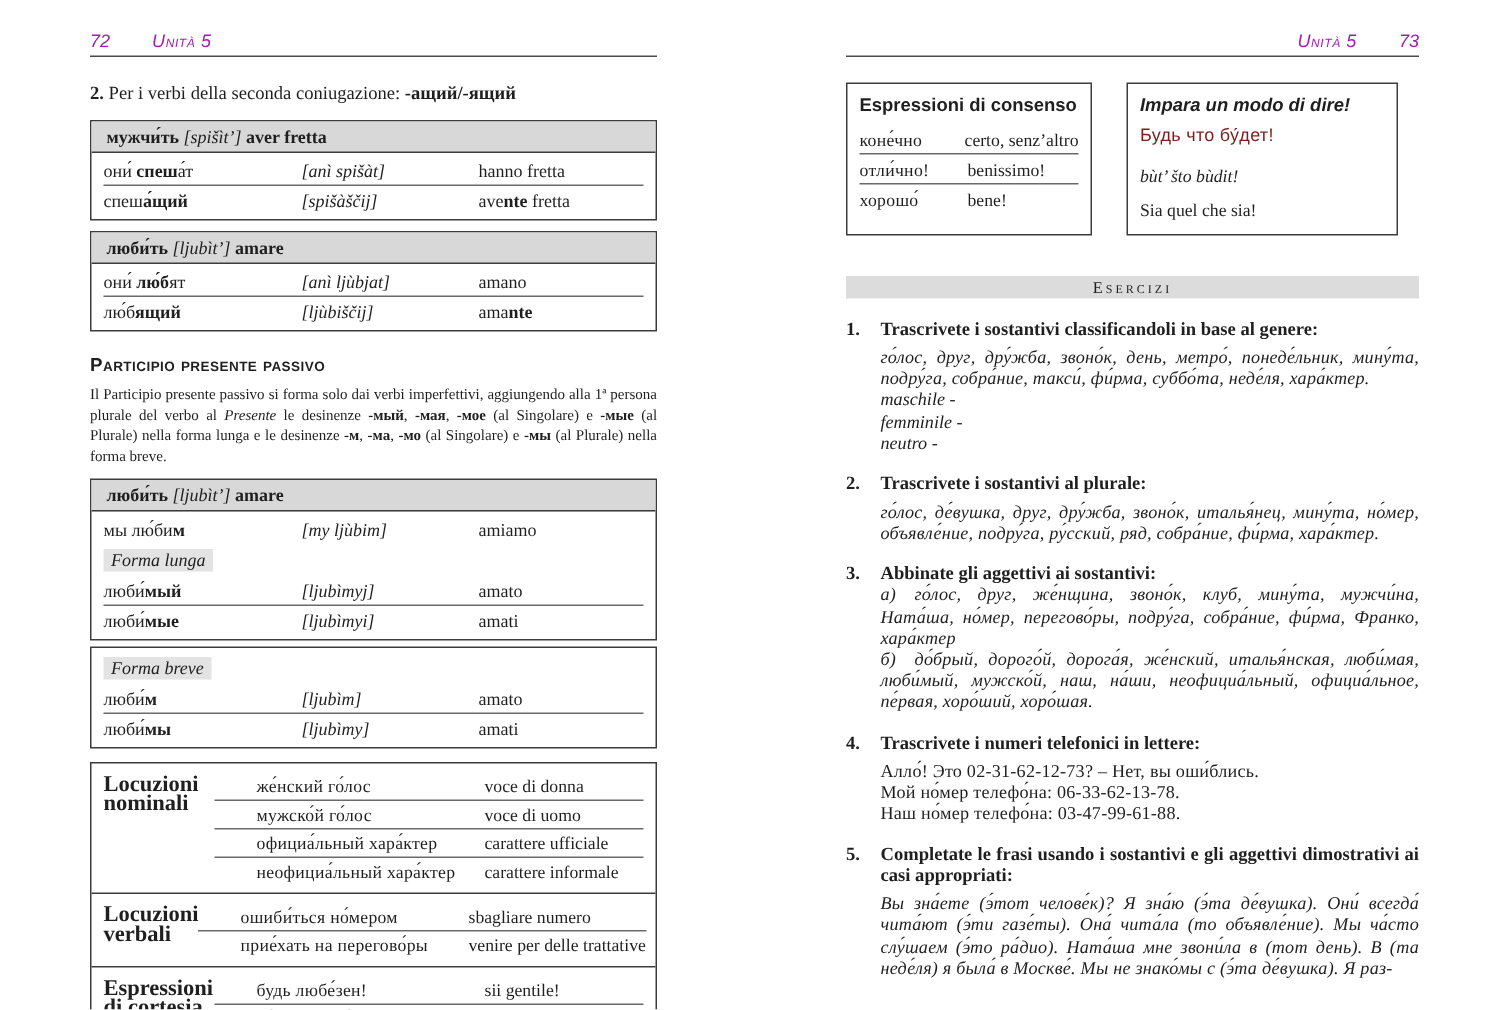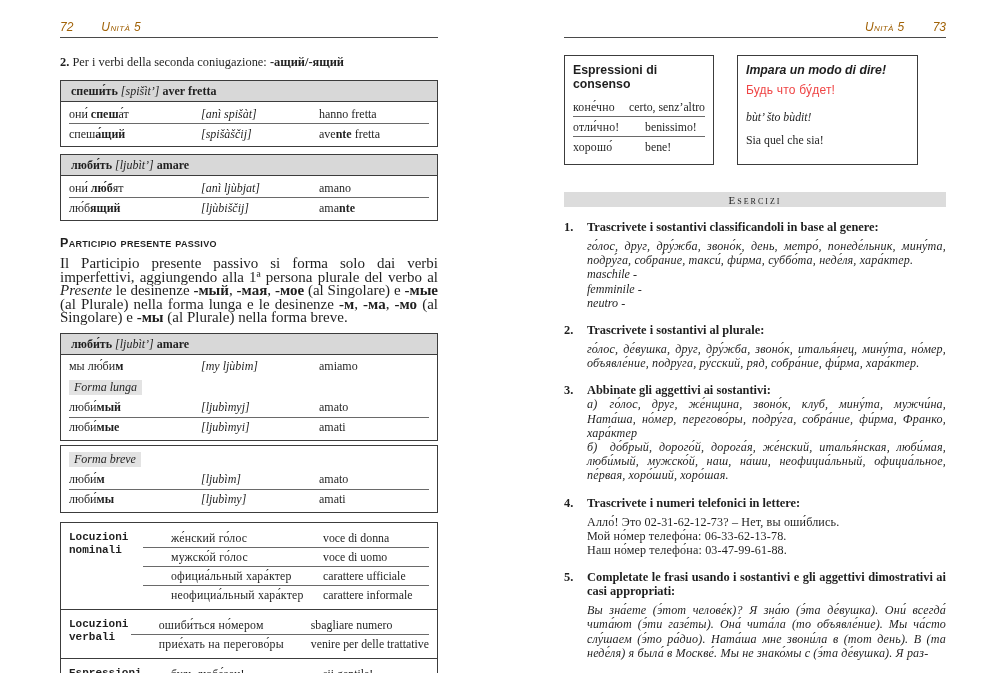--- a/index.html
+++ b/index.html
@@ -8,21 +8,21 @@
     position:relative; width:1000px; height:673px; background:#ffffff;
     font-family:"Liberation Serif", serif; color:#1f1f1f; overflow:hidden;
   }
   .page { position:absolute; top:20px; }
   .page.left  { left:60px;  width:378px; }
   .page.right { left:564px; width:382px; }
 
   
   .runhead { display:flex; align-items:baseline; gap:28px;
     border-bottom:1.2px solid #4a4a4a; padding-bottom:3px;
-    font-family:"Liberation Sans", sans-serif; font-style:italic; color:#a16207;
+    font-family:"Liberation Sans", sans-serif; font-style:italic; color:#a21caf;
     font-size:12px; }
   .runhead.rightward { justify-content:flex-end; }
   .runhead .unit { font-variant:small-caps; letter-spacing:.4px; }
   .runhead .pnum { font-style:italic; }
 
   .intro { margin-top:17px; font-size:12.4px; }
 
   
   .vtable { border:1.3px solid #3c3c3c; margin-top:10px; font-size:12px; }
   .vtable .thead { background:#d8d8d8; padding:3px 10px 2px; border-bottom:1px solid #3c3c3c; }
@@ -30,47 +30,47 @@
   .trow { display:flex; padding:2.5px 0 1.5px; }
   .trow.under { border-bottom:1px solid #6a6a6a; }
   .c1 { width:132px; }
   .c2 { width:118px; font-style:italic; }
   .c3 { flex:1; }
   .chiprow { padding:4px 0 3px; }
   .chip { display:inline-block; background:#e3e3e3; padding:0 5px; font-style:italic; }
 
   .secheading { margin-top:15px; font-family:"Liberation Sans", sans-serif;
     font-weight:bold; font-variant:small-caps; font-size:12.5px; letter-spacing:.3px; }
-  .para { margin-top:7px; text-align:justify; font-size:15px; line-height:13.6px; }
+  .para { margin-top:7px; text-align:justify; font-size:10px; line-height:13.6px; }
 
   
   .phrasebox { border:1.3px solid #3c3c3c; margin-top:9px; font-size:11.8px; }
   .psec { display:flex; padding:6px 8px 5px; }
   .psec + .psec { border-top:1.2px solid #3c3c3c; }
-  .plabel { width:74px; font-family:Liberation Mono, monospace; font-weight:bold;
-    font-size:11px; line-height:13px; padding-top:2px; }
+  .plabel { width:74px; font-family:Liberation Serif, serif; font-weight:bold;
+    font-size:15px; line-height:13px; padding-top:2px; }
   .prows { flex:1; display:flex; flex-direction:column; }
   .prow { display:flex; padding:2px 0 1px; }
   .prow.under { border-bottom:1px solid #6a6a6a; }
   .pru { width:152px; letter-spacing:.2px;margin-left:28px; }
   .pit { flex:1; white-space:nowrap; }
 
   
   .boxes { display:flex; gap:23px; margin-top:17px; }
   .infobox { border:1.4px solid #3c3c3c; padding:7px 8px 8px; font-size:11.8px; }
-  .infobox.consenso { width:150px; }
+  .infobox.consenso { width:164px; }
   .infobox.modo { width:181px; }
   .btitle { font-family:"Liberation Sans", sans-serif; font-weight:bold;
     font-size:12.3px; margin-bottom:6px; }
   .modo .btitle { font-style:italic; }
   .crow { display:flex; padding:2.5px 0 1.5px; }
   .crow.under { border-bottom:1px solid #6a6a6a; }
   .cru { width:72px; letter-spacing:.2px; }
   .cit { flex:1; white-space:nowrap; }
-  .mru { font-family:"Liberation Sans", sans-serif; color:#ef4444; font-size:12px; letter-spacing:.2px; }
+  .mru { font-family:"Liberation Sans", sans-serif; color:#7f1d1d; font-size:12px; letter-spacing:.2px; }
   .mtr { font-style:italic; margin-bottom:8px;margin-top:13px; }
 
   
   .esbar { margin-top:27px; background:#dcdcdc; text-align:center;
     font-variant:small-caps; letter-spacing:2px; font-size:11px; padding:2px 0 1px; }
   .exercise { display:flex; margin-top:13px; }
   .exnum { width:23px; font-weight:bold; font-size:12.4px; }
   .excontent { flex:1; }
   .extitle { font-weight:bold; font-size:12.4px; text-align:justify; line-height:14px; }
   .exbody { margin-top:5px; text-align:justify; font-size:12.1px; line-height:14.2px; letter-spacing:.15px;font-style:italic; }
@@ -85,21 +85,21 @@
 
   <section class="page left">
     <header class="runhead">
       <span class="pnum">72</span>
       <span class="unit">Unità 5</span>
     </header>
 
     <p class="intro"><b>2.</b> Per i verbi della seconda coniugazione: <b>-ащий/-ящий</b></p>
 
     <div class="vtable">
-      <div class="thead"><b>спеши́ть</b> <i>[spišìt’]</i> <b>aver fretta</b></div>
+      <div class="thead"><b>мужчи́ть</b> <i>[spišìt’]</i> <b>aver fretta</b></div>
       <div class="tbody">
         <div class="trow under">
           <span class="c1">они́ <b>спеш</b>а́т</span>
           <span class="c2">[anì spišàt]</span>
           <span class="c3">hanno fretta</span>
         </div>
         <div class="trow">
           <span class="c1">спеш<b>а́щий</b></span>
           <span class="c2">[spišàščij]</span>
           <span class="c3">ave<b>nte</b> fretta</span>

